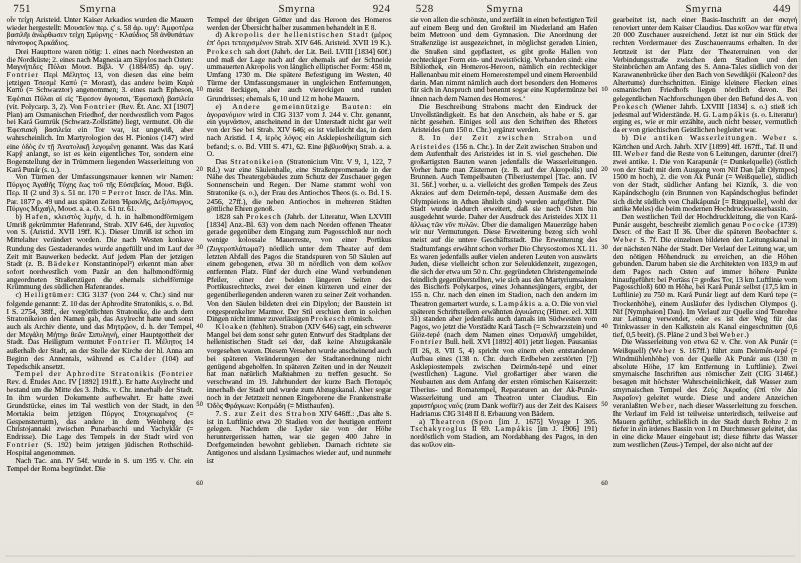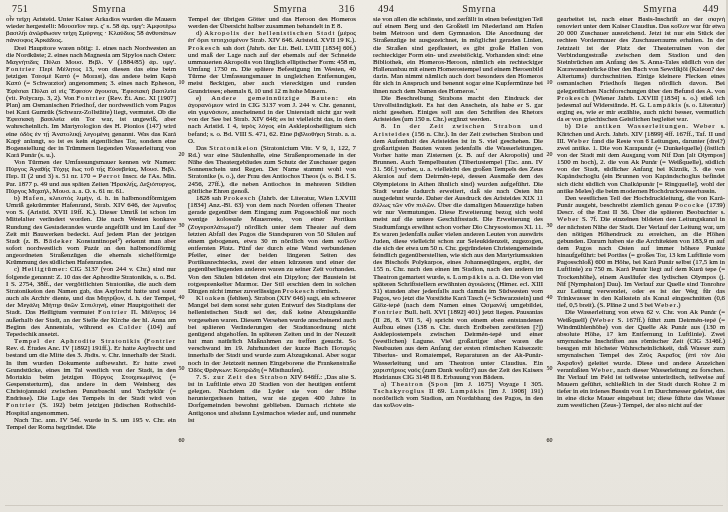--- a/index.html
+++ b/index.html
@@ -11,21 +11,21 @@
   }
   .sheet{position:absolute;inset:0;}
   .page{position:absolute;top:0;width:364px;height:512px;}
   #pageL{left:0;}
   #pageR{left:364px;}
   .pagehead{position:absolute;top:3px;left:0;right:0;height:11px;
     font-size:10px;color:#26231e;letter-spacing:.4px;}
   .pno{position:absolute;top:0;}
   .pno-l{left:12px;}
   .pno-r{right:9px;}
-  .rt{position:absolute;top:0;text-align:center;padding-left:20px;}
+  .rt{position:absolute;top:0;text-align:center;}
   .rt1{left:0;width:178px;}
   .rt2{left:184px;width:172px;}
   #pageR .pno-l{left:14px;}
   #pageR .rt1{left:6px;}
   #pageR .rt2{left:190px;}
   .col{
     position:absolute;top:15px;height:492px;width:170px;overflow:hidden;
     font-size:6.8px;line-height:7.15px;text-align:justify;
     color:#2b2722;text-shadow:0 0 .35px rgba(46,42,36,.55);
     word-spacing:-0.2px;
@@ -50,21 +50,21 @@
 </head>
 <body>
 
 <div class="sheet">
 
   <div class="page" id="pageL">
     <div class="pagehead">
       <span class="pno pno-l">751</span>
       <span class="rt rt1">Smyrna</span>
       <span class="rt rt2">Smyrna</span>
-      <span class="pno pno-r">316</span>
+      <span class="pno pno-r">924</span>
     </div>
     <div class="col colA">
         <p class="para">οἷν τείχη Aristeid. Unter Kaiser Arkadios wurden die Mauern wieder hergestellt: Μουσεῖον περ. ς′ s. 58 ἀρ. υμγ′: Ἀμφοτέρω βασιλῆι ἀνώρθωσεν τείχη Σμύρνης · Κλαύδιος 58 ἀνθυπάτων πάνσοφος Ἀρκάδιος.</p>
         <p class="para ind">Drei Haupttore waren nötig: 1. eines nach Nordwesten an die Nordküste; 2. eines nach Magnesia am Sipylos nach Osten: Μαγνήτιδες Πύλαι Μουσ. Βιβλ. V (1884/85) ἀρ. υμγ′. <span class="sp">Fontrier</span> Περὶ Μέλητος 13, von diesen das eine beim jetzigen Τσεσμὲ Καπύ (= Morast), das andere beim Καρὰ Καπύ (= Schwarztor) angenommen; 3. eines nach Epheson, Ἐφέσιαι Πύλαι αἱ εἰς Ἔφεσον ἄγουσαι, Ἐφεσιακὴ βασιλεία (vit. Polycarp. 3, 2). Von <span class="sp">Fontrier</span> (Rev. Ét. Anc. XI [1907] Plan) am Osmanischen Friedhof, der nordwestlich vom Pagos bei Kará Gumrük (Schwarz-Zollstätte) liegt, vermutet. Ob die Ἐφεσιακὴ βασιλεία ein Tor war, ist ungewiß, aber wahrscheinlich. Im Martyrologion des H. Pionios (147) wird eine ὁδὸς ἐν τῇ Ἀνατολικῇ λεγομένη genannt. Was das Kará Kapý anlangt, so ist es kein eigentliches Tor, sondern eine Bogenstellung der in Trümmern liegenden Wasserleitung von Kará Punár (s. u.).</p>
         <p class="para ind">Von Türmen der Umfassungsmauer kennen wir Namen: Πύργος Ἀγαθῆς Τύχης ἕως τοῦ τῆς Εὐσεβείας, Μουσ. Βιβλ. Περ. II (2 und 3) s. 51 nr. 170 = <span class="sp">Perrot</span> Inscr. de l'As. Min. Par. 1877 p. 49 und aus späten Zeiten Ἡρακλῆς, Δεξιόπυργος, Πύργος Μιχαήλ, Μουσ. a. a. O. s. 61 nr. 61.</p>
         <p class="para ind">b) <span class="sp">Hafen</span>, κλειστὸς λιμήν, d. h. in halbmondförmigem Umriß gekrümmter Hafenrand, Strab. XIV 646, der λιμναῖος von S. (Aristid. XVII 19ff. K.). Dieser Umriß ist schon im Mittelalter verändert worden. Die nach Westen konkave Rundung des Gestaderandes wurde angefüllt und im Lauf der Zeit mit Bauwerken bedeckt. Auf jedem Plan der jetzigen Stadt (z. B. <span class="sp">Bädeker</span> Konstantinopel²) erkennt man aber sofort nordwestlich vom Pazár an den halbmondförmig angeordneten Straßenzügen die ehemals sichelförmige Krümmung des südlichen Hafenrandes.</p>
         <p class="para ind">c) <span class="sp">Heiligtümer</span>: CIG 3137 (von 244 v. Chr.) sind nur folgende genannt: Z. 10 das der Aphrodite Stratonikis, s. o. Bd. I S. 2754, 38ff., der vergöttlichten Stratonike, die auch dem Stratonikeion den Namen gab, das Asylrecht hatte und sonst auch als Archiv diente, und das Μητρῷον, d. h. der Tempel, der Μεγάλη Μήτηρ θεῶν Σιπυληνή, einer Hauptgottheit der Stadt. Das Heiligtum vermutet <span class="sp">Fontrier</span> Π. Μέλητος 14 außerhalb der Stadt, an der Stelle der Kirche der hl. Anna am Beginn des Annentals, während es <span class="sp">Calder</span> (104) auf Tepedschik ansetzt.</p>
         <p class="para ind"><span class="sp">Tempel der Aphrodite Stratonikis</span> (<span class="sp">Fontrier</span> Rev. d. Études Anc. IV [1892] 191ff.). Er hatte Asylrecht und bestand um die Mitte des 3. Jhdts. v. Chr. innerhalb der Stadt. In ihm wurden Dokumente aufbewahrt. Er hatte zwei Grundstücke, eines im Tal westlich von der Stadt, in den Mortakia beim jetzigen Πύργος Στοιχειωμένος (= Gespensterturm), das andere in dem Weinberg des Christojannaki zwischen Punarbaschi und Yachyklár (= Endrisse). Die Lage des Tempels in der Stadt wird von <span class="sp">Fontrier</span> (S. 192) beim jetzigen jüdischen Rothschild-Hospital angenommen.</p>
         <p class="para ind">Nach Tac. ann. IV 54f. wurde in S. um 195 v. Chr. ein Tempel der Roma begründet. Die</p>
       </div>
@@ -82,21 +82,21 @@
         <p class="para ind">e) <span class="sp">Andere gemeinnützige Bauten</span>: ein ἀγορανόμιον wird in CIG 3137 vom J. 244 v. Chr. genannt, ein γυμνάσιον, anscheinend in der Unterstadt nicht gar weit von der See bei Strab. XIV 646; es ist vielleicht das, in dem nach Aristid. I 4, ἱερὸς λόγος ein Asklepiosheiligtum sich befand; s. o. Bd. VIII S. 471, 62. Eine βιβλιοθήκη Strab. a. a. O.</p>
         <p class="para ind">Das <span class="sp">Stratonikeion</span> (Stratonicium Vitr. V 9, 1, 122, 7 Rd.) war eine Säulenhalle, eine Straßenpromenade in der Nähe des Theatergebäudes zum Schutz der Zuschauer gegen Sonnenschein und Regen. Der Name stammt wohl von Stratonike (s. o.), der Frau des Antiochos Theos (s. o. Bd. I S. 2456, 27ff.), die neben Antiochos in mehreren Städten göttliche Ehren genoß.</p>
         <p class="para ind">1828 sah <span class="sp">Prokesch</span> (Jahrb. der Literatur, Wien LXVIII [1834] Anz.-Bl. 63) von dem nach Norden offenen Theater gerade gegenüber dem Eingang zum Pagosschloß nur noch wenige kolossale Mauerreste, von einer Portikus (Ζυγεροπλάτωμα?) nördlich unter dem Theater auf dem letzten Abfall des Pagos die Standspuren von 50 Säulen auf einem gebogenen, etwa 30 m nördlich von dem κοῖλον entfernten Platz. Fünf der durch eine Wand verbundenen Pfeiler, einer der beiden längeren Seiten des Portikusrechtecks, zwei der einen kürzeren und einer der gegenüberliegenden anderen waren zu seiner Zeit vorhanden. Von den Säulen bildeten drei ein Dipylon; der Baustein ist rotgesprenkelter Marmor. Der Stil erschien dem in solchen Dingen nicht immer zuverlässigen <span class="sp">Prokesch</span> römisch.</p>
         <p class="para ind"><span class="sp">Kloaken</span> (fehlten). Strabon (XIV 646) sagt, ein schwerer Mangel bei dem sonst sehr guten Entwurf des Stadtplans der hellenistischen Stadt sei der, daß keine Abzugskanäle vorgesehen waren. Diesem Versehen wurde anscheinend auch bei späteren Veränderungen der Stadtanordnung nicht genügend abgeholfen. In späteren Zeiten und in der Neuzeit hat man natürlich Maßnahmen zu treffen gesucht. So verschwand im 19. Jahrhundert der kurze Bach Ποταμός innerhalb der Stadt und wurde zum Abzugskanal. Aber sogar noch in der Jetztzeit nennen Eingeborene die Frankenstraße Ὁδὸς Φράγκων: Κοπρώδη (= Misthaufen).</p>
         <p class="para ind">7. <span class="sp">S. zur Zeit des Strabon</span> XIV 646ff.: ‚Das alte S. ist in Luftlinie etwa 20 Stadien von der heutigen entfernt gelegen. Nachdem die Lyder sie von der Höhe heruntergerissen hatten, war sie gegen 400 Jahre in Dorfgemeinden bewohnt geblieben. Darnach richtete sie Antigonos und alsdann Lysimachos wieder auf, und nunmehr ist</p>
       </div>
   </div>
 
   <div class="page" id="pageR">
     <div class="pagehead">
-      <span class="pno pno-l">494</span>
+      <span class="pno pno-l">528</span>
       <span class="rt rt1">Smyrna</span>
       <span class="rt rt2">Smyrna</span>
       <span class="pno pno-r">449</span>
     </div>
     <div class="col colA">
         <p class="para">sie von allen die schönste, und zerfällt in einen befestigten Teil auf einem Berg und den Großteil im Niederland am Hafen beim Metroon und dem Gymnasion. Die Anordnung der Straßenzüge ist ausgezeichnet, in möglichst geraden Linien, die Straßen sind gepflastert, es gibt große Hallen von rechteckiger Form ein- und zweistöckig. Vorhanden sind: eine Bibliothek, ein Homeros-Heroon, nämlich ein rechteckiger Hallenanbau mit einem Homerostempel und einem Heroenbild darin. Man nimmt nämlich auch dort besonders den Homeros für sich in Anspruch und benennt sogar eine Kupfermünze bei ihnen nach dem Namen des Homeros.‘</p>
         <p class="para ind">Die Beschreibung Strabons macht den Eindruck der Unvollständigkeit. Es hat den Anschein, als habe er S. gar nicht gesehen. Einiges soll aus den Schriften des Rhetors Aristeides (um 150 n. Chr.) ergänzt werden.</p>
         <p class="para ind">8. <span class="sp">In der Zeit zwischen Strabon und Aristeides</span> (156 n. Chr.). In der Zeit zwischen Strabon und dem Aufenthalt des Aristeides ist in S. viel geschehen. Die großartigsten Bauten waren jedenfalls die Wasserleitungen. Vorher hatte man Zisternen (z. B. auf der Akropolis) und Brunnen. Auch Tempelbauten (Tiberiustempel [Tac. ann. IV 31. 56f.] vorher, u. a. vielleicht des großen Tempels des Zeus Akraios auf dem Deirmén-tepé, dessen Ausmaße dem des Olympieions in Athen ähnlich sind) wurden aufgeführt. Die Stadt wurde dadurch erweitert, daß sie nach Osten hin ausgedehnt wurde. Daher der Ausdruck des Aristeides XIX 11 ἄλλως τῶν νῦν πυλῶν. Über die damaligen Mauerzüge haben wir nur Vermutungen. Diese Erweiterung bezog sich wohl meist auf die untere Geschäftsstadt. Die Erweiterung des Stadtumfangs erwähnt schon vorher Dio Chrysostomos XL 11. Es waren jedenfalls außer vielen anderen Leuten von auswärts Juden, diese vielleicht schon zur Seleukidenzeit, zugezogen, die sich der etwa um 50 n. Chr. gegründeten Christengemeinde feindlich gegenüberstellten, wie sich aus den Martyriumsakten des Bischofs Polykarpos, eines Johannesjüngers, ergibt, der 155 n. Chr. nach den einen im Stadion, nach den andern im Theatron gemartert wurde, s. <span class="sp">Lampákis</span> a. a. O. Die von viel späteren Schriftstellern erwähnten ἀγυιώσεις (Himer. ecl. XIII 31) standen aber jedenfalls auch damals im Südwesten vom Pagos, wo jetzt die Vorstädte Kará Tasch (= Schwarzstein) und Giöz-tepé (nach dem Namen eines Ὀσμανλῆ umgebildet, <span class="sp">Fontrier</span> Bull. hell. XVI [1892] 401) jetzt liegen. Pausanias (II 26, 8. VII 5, 4) spricht von einem eben entstandenen Aufbau eines (138 n. Chr. durch Erdbeben zerstörten [?]) Asklepiostempels zwischen Deirmén-tepé und einer (westlichen) Lagune. Viel großartiger aber waren die Neubauten aus dem Anfang der ersten römischen Kaiserzeit: Tiberius- und Romatempel, Reparaturen an der Ak-Punár-Wasserleitung und am Theatron unter Claudius. Ein χαριστήριος ναός (zum Dank wofür?) aus der Zeit des Kaisers Hadrianus CIG 3148 II 8. Erbauung von Bädern.</p>
         <p class="para ind">a) <span class="sp">Theatron</span> (<span class="sp">Spon</span> [im J. 1675] Voyage I 305. <span class="sp">Tschakyroglus</span> II 69. <span class="sp">Lampákis</span> [im J. 1906] 191) nordöstlich vom Stadion, am Nordabhang des Pagos, in den das κοῖλον ein-</p>
       </div>

